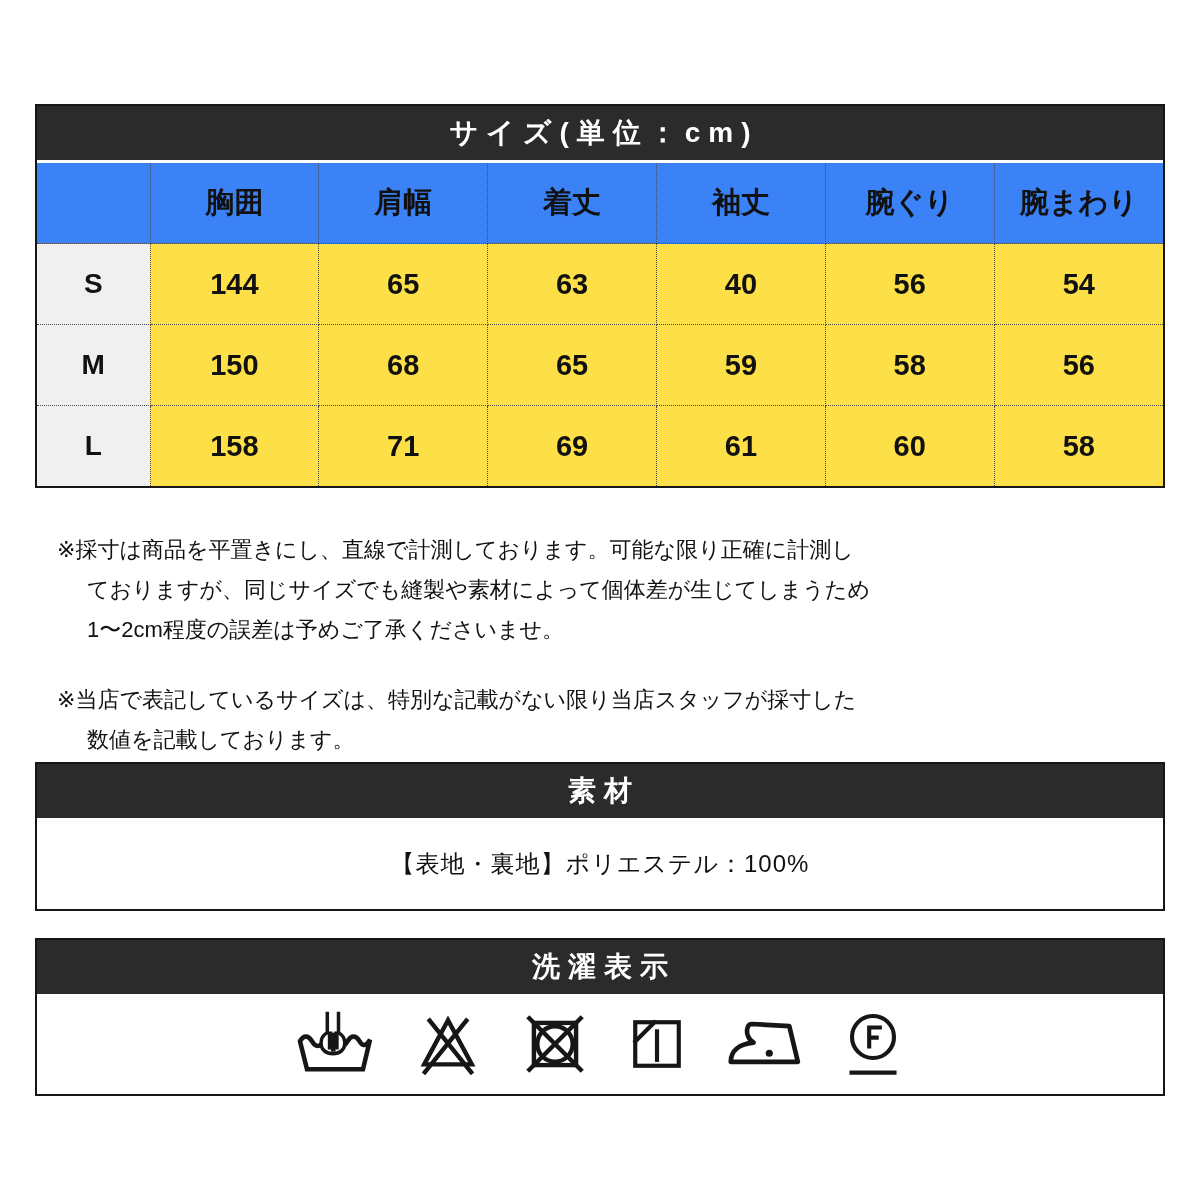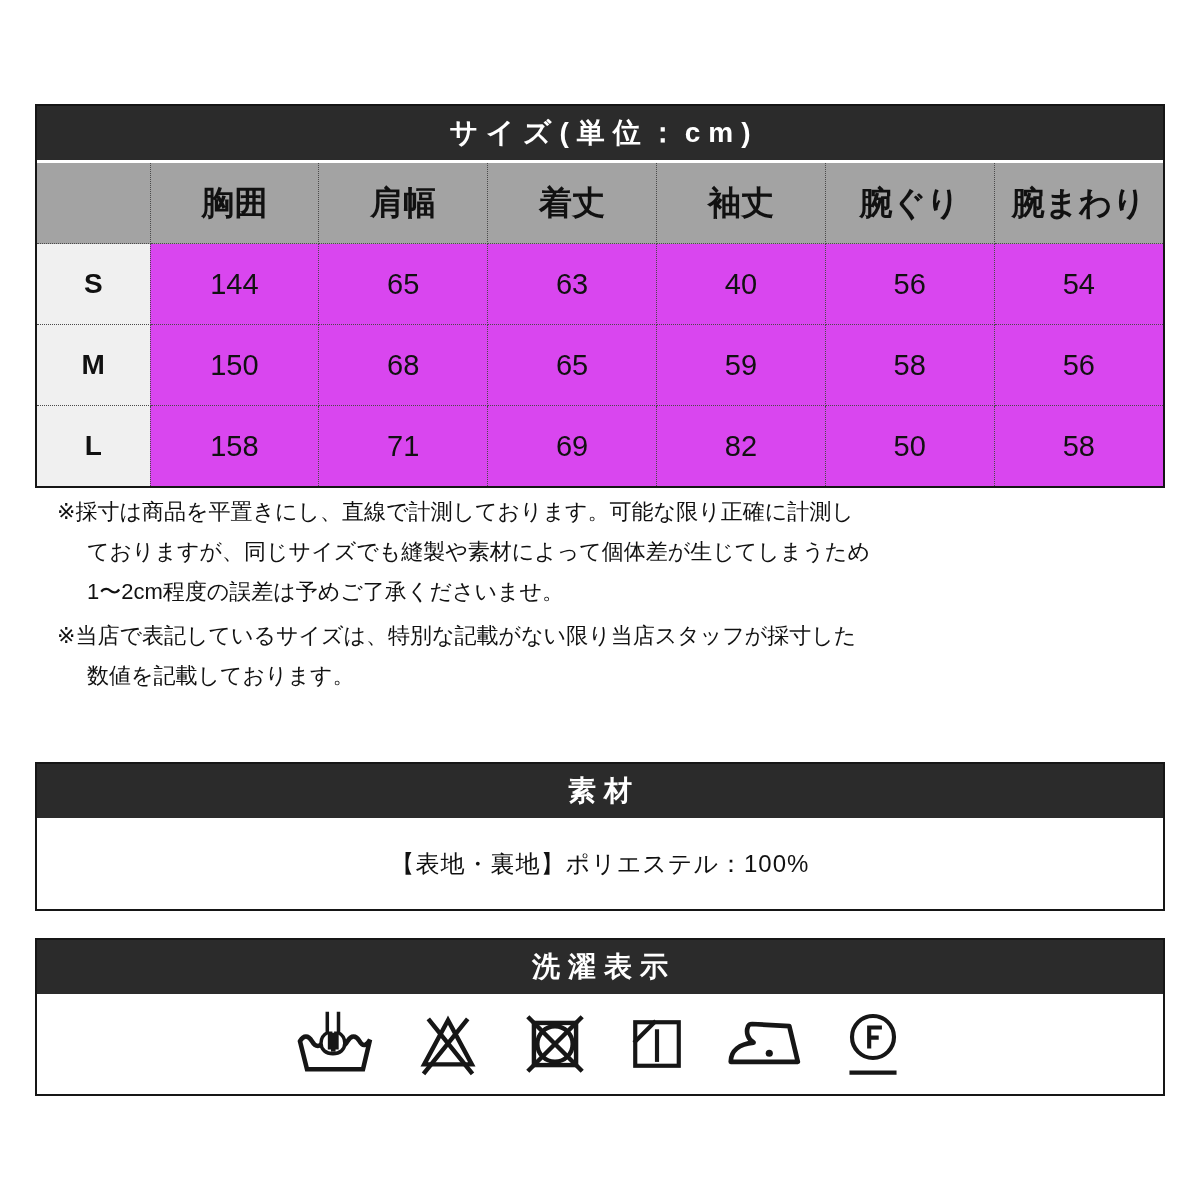--- a/index.html
+++ b/index.html
@@ -11,29 +11,29 @@
        font-weight:bold;font-size:28px;letter-spacing:8px;}
   .bar .bar-label{padding-left:8px;} 
 
   
   .size-section{position:absolute;left:35px;top:104px;width:1130px;border:2px solid #161616;
                 box-sizing:border-box;background:#fff;}
   .size-section .bar{border-bottom:3px solid #fff;}
   table.size-table{width:100%;border-collapse:collapse;border-style:hidden;table-layout:fixed;}
   .size-table col.c0{width:113px;}
   .size-table th,.size-table td{border:1px dotted #4a4a4a;text-align:center;vertical-align:middle;height:80px;padding:0;}
-  .size-table thead th{background:#a3a3a3;font-size:33px;font-weight:bold;}
+  .size-table thead th{background:#3b82f6;font-size:29px;font-weight:bold;}
   .size-table tbody th{background:#f0f0f0;font-size:28px;font-weight:bold;}
-  .size-table td{background:#d946ef;font-size:29px;font-weight:normal;}
+  .size-table td{background:#fde047;font-size:29px;font-weight:bold;}
 
   
-  .notes{position:absolute;left:57px;top:492px;width:980px;}
+  .notes{position:absolute;left:57px;top:530px;width:980px;}
   .note{margin:0;font-size:22px;line-height:40px;white-space:pre-line;
         padding-left:30px;text-indent:-30px;color:#111;}
-  .note + .note{margin-top:4px;}
+  .note + .note{margin-top:30px;}
 
   
   .boxed{position:absolute;left:35px;width:1130px;border:2px solid #161616;box-sizing:border-box;background:#fff;}
   .material-section{top:762px;}
   .material-body{height:91px;display:flex;align-items:center;justify-content:center;
                  font-size:24px;letter-spacing:1px;}
   .care-section{top:938px;}
   .care-body{height:100px;display:flex;align-items:center;justify-content:center;gap:36px;}
   .care-icon{display:flex;align-items:center;}
   .care-icon svg{display:block;}
@@ -86,22 +86,22 @@
           <td>65</td>
           <td>59</td>
           <td>58</td>
           <td>56</td>
         </tr>
         <tr>
           <th>L</th>
           <td>158</td>
           <td>71</td>
           <td>69</td>
-          <td>82</td>
-          <td>50</td>
+          <td>61</td>
+          <td>60</td>
           <td>58</td>
         </tr>
       </tbody>
     </table>
   </section>
 
   <div class="notes">
     <p class="note">※採寸は商品を平置きにし、直線で計測しております。可能な限り正確に計測し
 ておりますが、同じサイズでも縫製や素材によって個体差が生じてしまうため
 1〜2cm程度の誤差は予めご了承くださいませ。</p>

